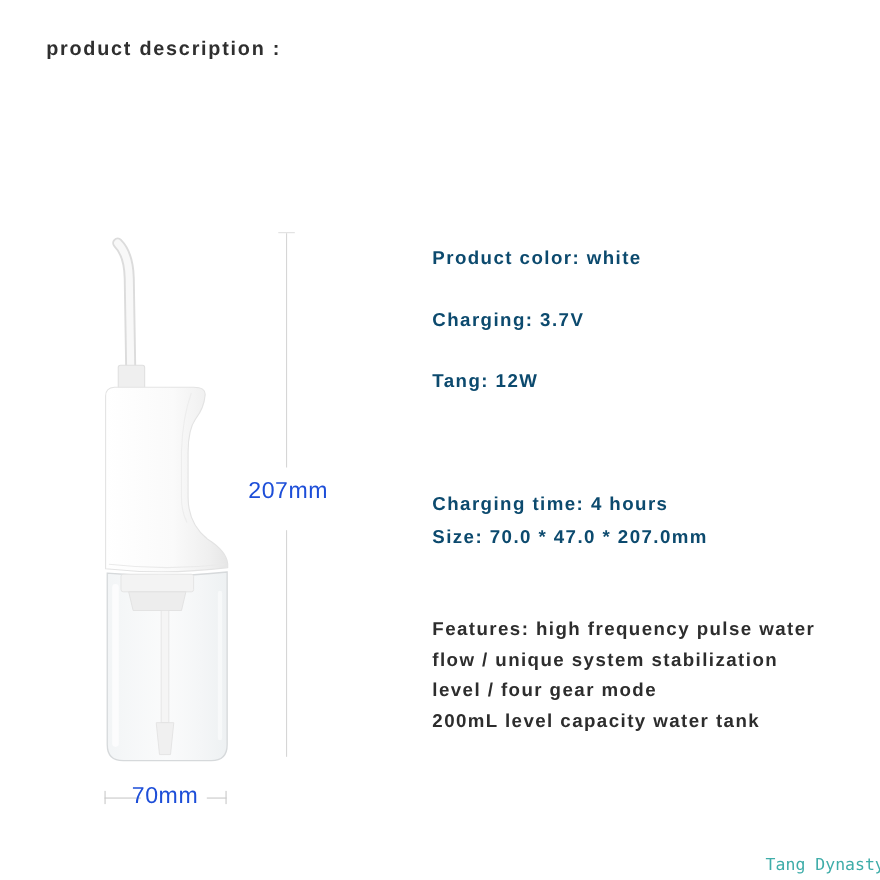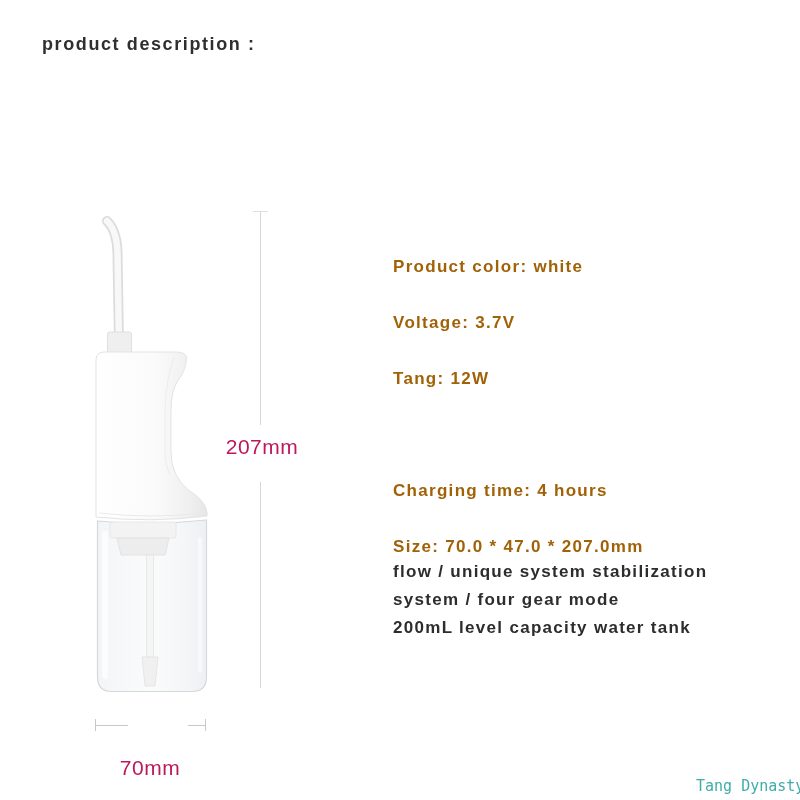--- a/index.html
+++ b/index.html
@@ -16,34 +16,33 @@
   
   .dim{position:absolute;background:#cfcfcf;}
   .vseg1{left:260px;top:212px;width:1px;height:213px;background:#d6d6d6;}
   .vseg2{left:260px;top:482px;width:1px;height:206px;background:#d6d6d6;}
   .vtick{left:253px;top:211px;width:15px;height:1px;background:#e0e0e0;}
   .hsegL{left:95px;top:725px;width:33px;height:1px;background:#c9c9c9;}
   .hsegR{left:188px;top:725px;width:18px;height:1px;background:#c9c9c9;}
   .htickL{left:95px;top:719px;width:1px;height:12px;background:#c9c9c9;}
   .htickR{left:205px;top:719px;width:1px;height:12px;background:#c9c9c9;}
   .dim-label{
-    position:absolute;color:#be185d;font-size:21px;letter-spacing:0.5px;
+    position:absolute;color:#1d4ed8;font-size:21px;letter-spacing:0.5px;
     text-align:center;font-weight:400;
   }
   .height-label{left:220px;top:435px;width:84px;}
-  .width-label{left:118px;top:712px;width:64px;margin-top:44px;}
+  .width-label{left:118px;top:712px;width:64px;}
   
   .spec-line{
     position:absolute;left:393px;height:26px;line-height:26px;
-    font-size:17px;font-weight:600;letter-spacing:1.3px;color:#a16207;
+    font-size:17px;font-weight:600;letter-spacing:1.3px;color:#0c4a6e;
     white-space:nowrap;
-    margin-top:32px;
   }
   .spec-0{top:222px;} .spec-1{top:278px;} .spec-2{top:334px;}
-  .spec-3{top:390px;} .spec-4{top:446px;} .spec-5{top:502px;}
+  .spec-3{top:390px;} .spec-4{top:446px;} .spec-5{top:476px;}
   .features{
     position:absolute;left:393px;top:558px;width:390px;
     font-size:17px;font-weight:600;letter-spacing:1.3px;color:#2d2d2d;
   }
   .features div{height:28px;line-height:28px;white-space:nowrap;}
   .watermark{
     position:absolute;left:696px;top:777px;
     font-family:"DejaVu Sans Mono", monospace;
     font-size:15px;font-weight:500;white-space:nowrap;
   }
@@ -98,25 +97,26 @@
   <div class="dim vtick"></div>
   <div class="dim-label height-label">207mm</div>
 
   <div class="dim hsegL"></div>
   <div class="dim hsegR"></div>
   <div class="dim htickL"></div>
   <div class="dim htickR"></div>
   <div class="dim-label width-label">70mm</div>
 
   <div class="spec-line spec-0">Product color: white</div>
-  <div class="spec-line spec-1">Voltage: 3.7V</div>
+  <div class="spec-line spec-1">Charging: 3.7V</div>
   <div class="spec-line spec-2">Tang: 12W</div>
   <div class="spec-line spec-4">Charging time: 4 hours</div>
   <div class="spec-line spec-5">Size: 70.0 * 47.0 * 207.0mm</div>
 
   <div class="features">
+    <div>Features: high frequency pulse water</div>
     <div>flow / unique system stabilization</div>
-    <div>system / four gear mode</div>
+    <div>level / four gear mode</div>
     <div>200mL level capacity water tank</div>
   </div>
 
   <div class="watermark" style="color: rgb(63, 173, 169);">Tang Dynasty</div>
 </div>
 
 </body></html>

